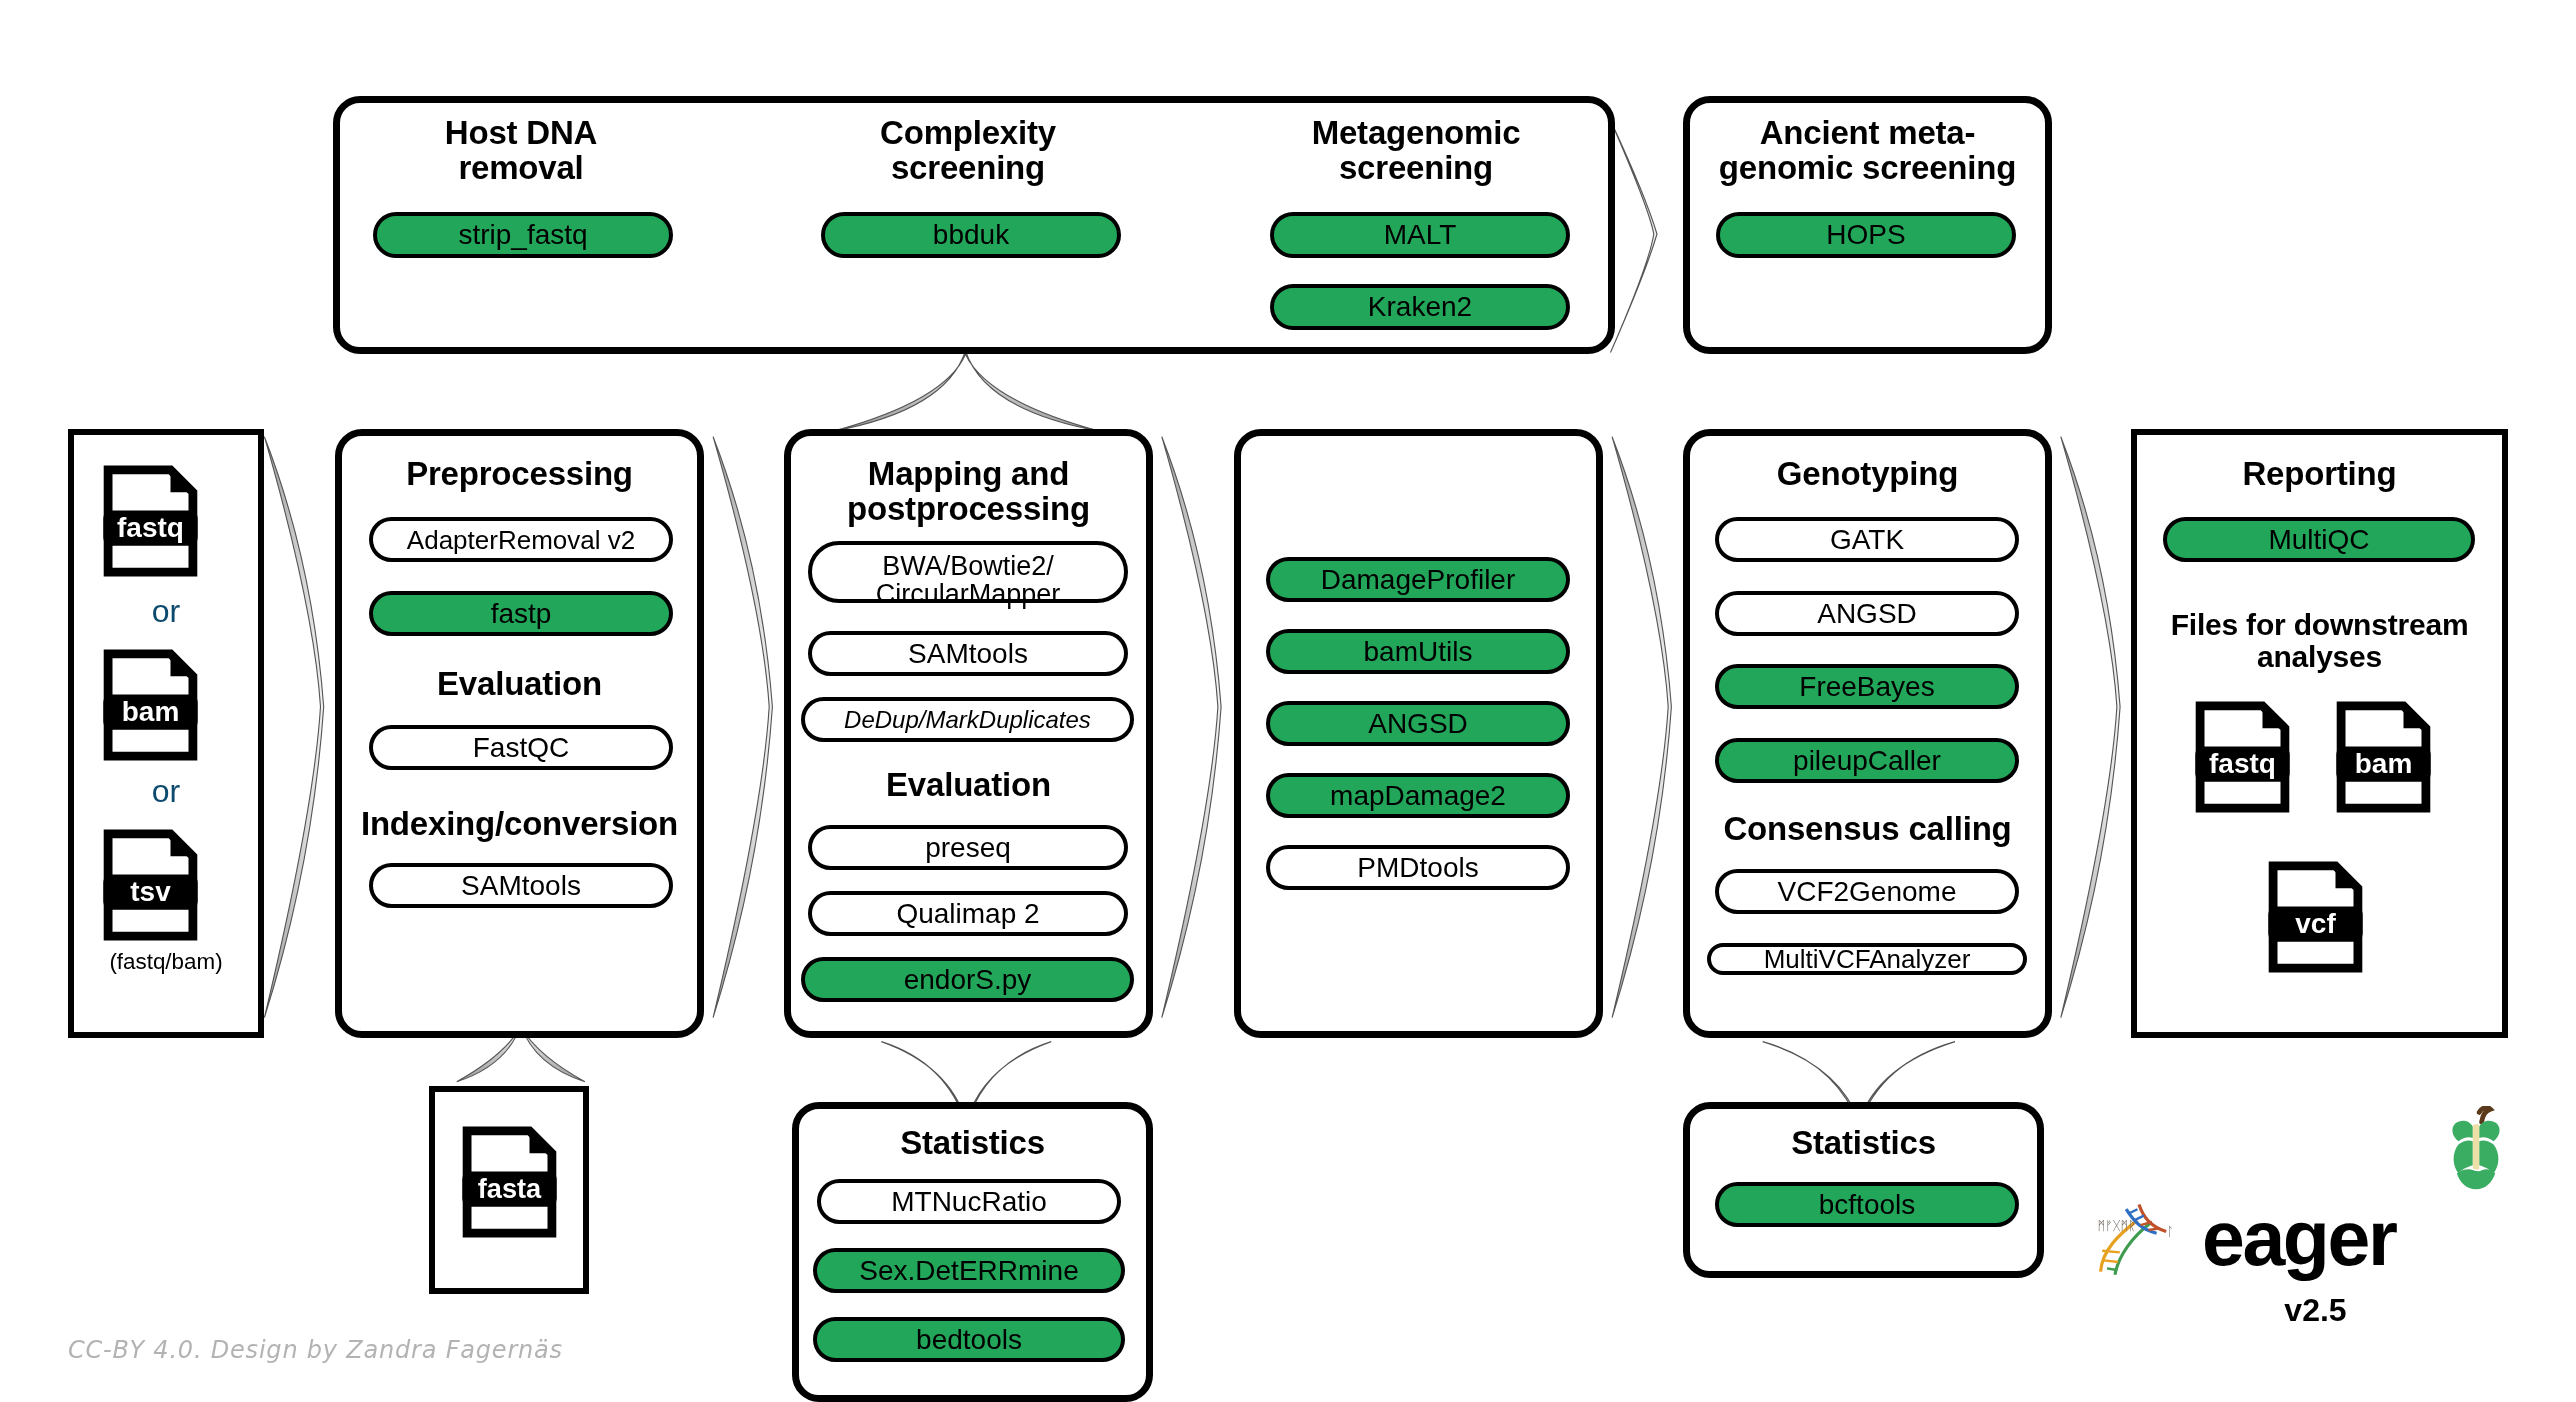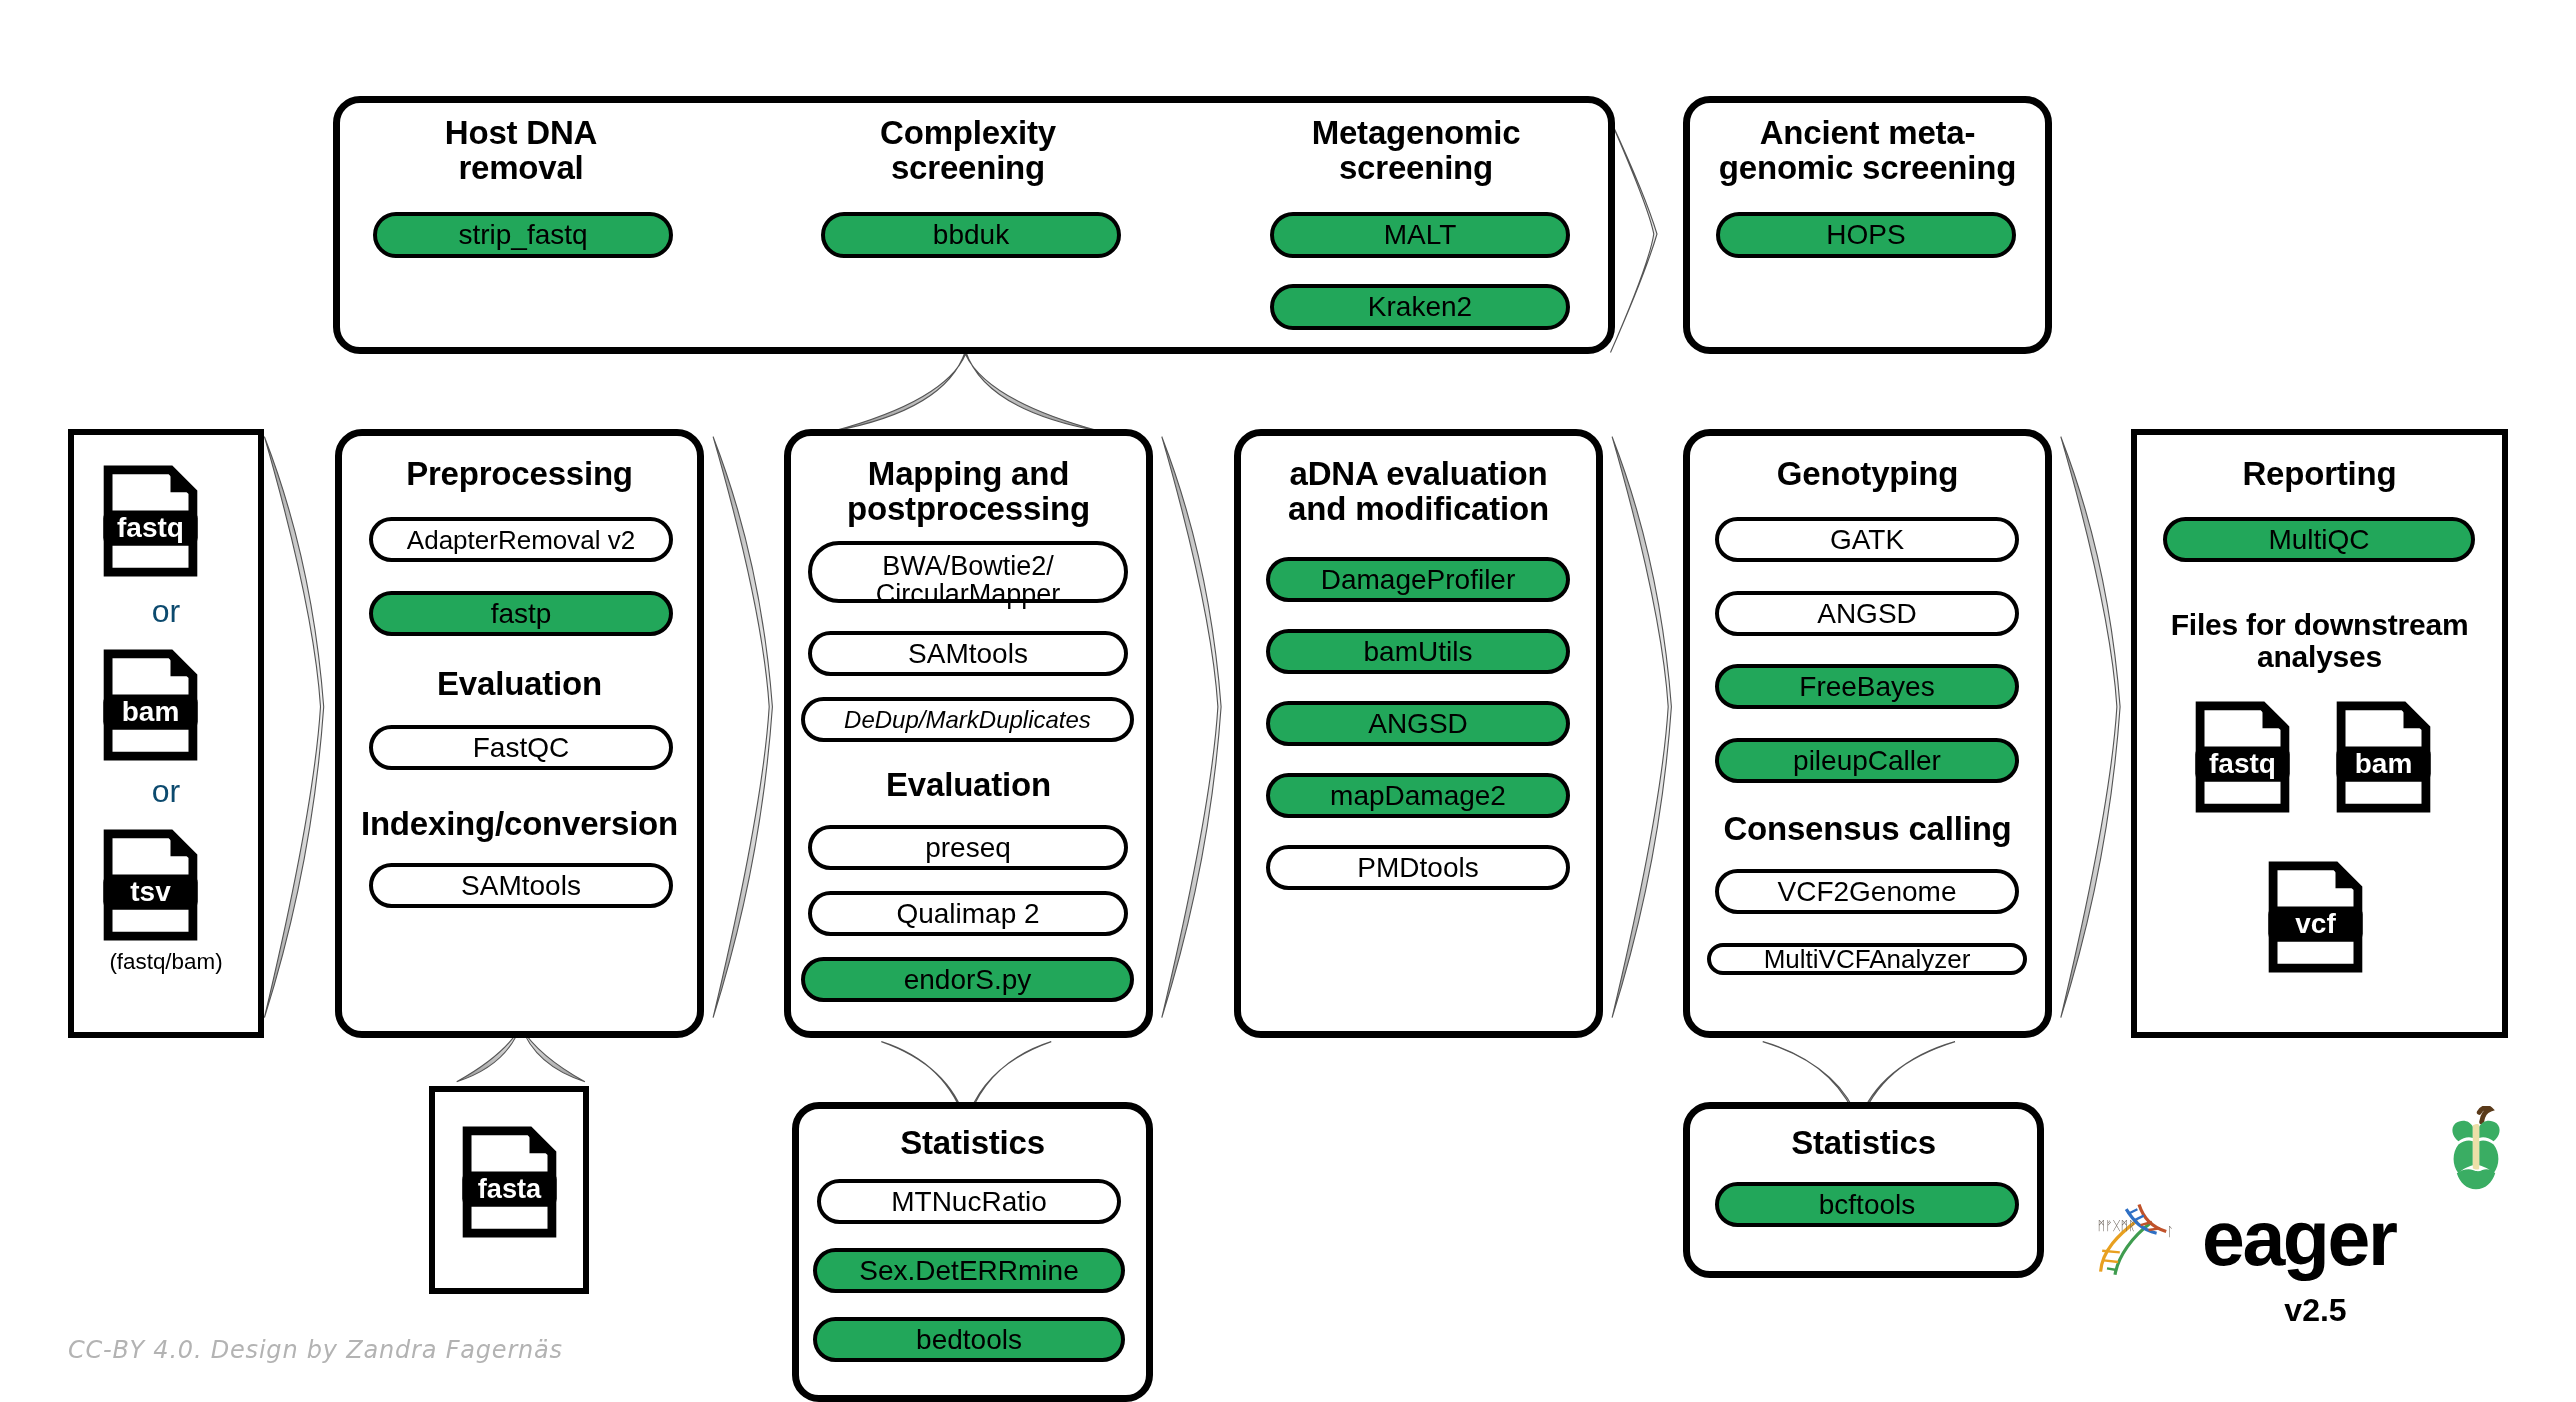--- a/index.html
+++ b/index.html
@@ -200,24 +200,20 @@
     <span>CircularMapper</span>
   </div>
   <div class="pill" style="left:808px;top:631px;width:320px;height:45px;">SAMtools</div>
   <div class="pill xsmall" style="left:801px;top:697px;width:333px;height:45px;">DeDup/MarkDuplicates</div>
   <div class="sect-title t41" style="left:784px;top:768px;width:369px;">Evaluation</div>
   <div class="pill" style="left:808px;top:825px;width:320px;height:45px;">preseq</div>
   <div class="pill" style="left:808px;top:891px;width:320px;height:45px;">Qualimap 2</div>
   <div class="pill green" style="left:801px;top:957px;width:333px;height:45px;">endorS.py</div>
 
   <div class="box round" style="left:1234px;top:429px;width:369px;height:609px;"></div>
-  <div class="sect-title t41" style="left:1234px;top:457px;width:369px;">
-    <span>aDNA evaluation</span><br>
-    <span>and modification</span>
-  </div>
   <div class="pill green" style="left:1266px;top:557px;width:304px;height:45px;">DamageProfiler</div>
   <div class="pill green" style="left:1266px;top:629px;width:304px;height:45px;">bamUtils</div>
   <div class="pill green" style="left:1266px;top:701px;width:304px;height:45px;">ANGSD</div>
   <div class="pill green" style="left:1266px;top:773px;width:304px;height:45px;">mapDamage2</div>
   <div class="pill" style="left:1266px;top:845px;width:304px;height:45px;">PMDtools</div>
 
   <div class="box round" style="left:1683px;top:429px;width:369px;height:609px;"></div>
   <div class="sect-title t41" style="left:1683px;top:457px;width:369px;">Genotyping</div>
   <div class="pill" style="left:1715px;top:517px;width:304px;height:45px;">GATK</div>
   <div class="pill" style="left:1715px;top:591px;width:304px;height:45px;">ANGSD</div>

